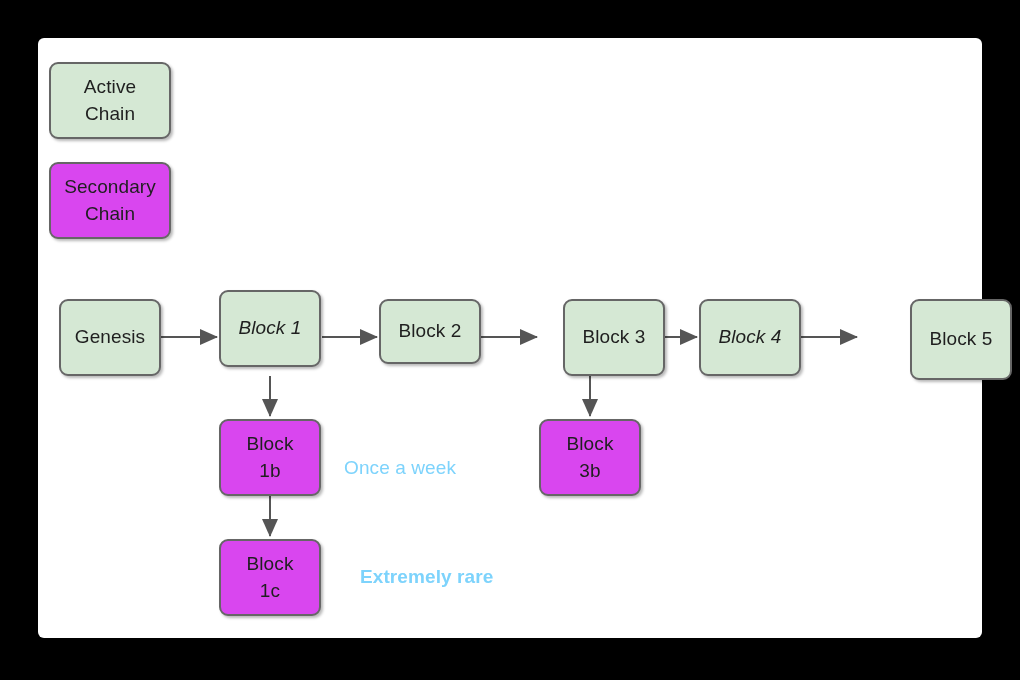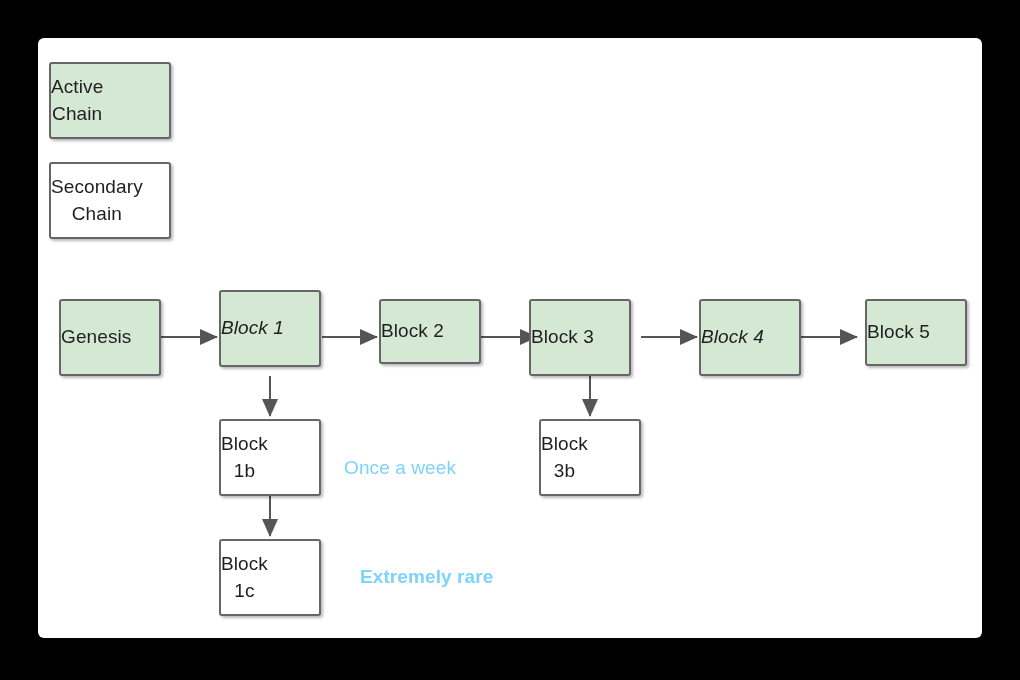--- a/index.html
+++ b/index.html
@@ -41,36 +41,37 @@
     width: 1020px;
     height: 680px;
     pointer-events: none;
   }
 
   
   .node {
     position: absolute;
     display: flex;
     align-items: center;
+    justify-content: center;
     text-align: center;
     border: 2px solid #666666;
-    border-radius: 3px;
+    border-radius: 9px;
     font-size: 19px;
     line-height: 1.38;
     color: #1f1f1f;
     letter-spacing: 0.1px;
     box-shadow: 2px 2px 3px rgba(0,0,0,0.28);
     white-space: pre-line;
     user-select: none;
   }
   .node.green {
     background: #d5e8d4;
   }
   .node.red {
-    background: #ffffff;
+    background: #d946ef;
   }
 
   
   .annotation {
     position: absolute;
     font-size: 19px;
     color: #7dd3fc;
     white-space: nowrap;
     letter-spacing: 0.1px;
     user-select: none;
@@ -118,29 +119,29 @@
   </div>
 
   <div class="node green" style="left:219px; top:290px; width:102px; height:77px;font-style:italic;">
     <span>Block 1</span>
   </div>
 
   <div class="node green" style="left:379px; top:299px; width:102px; height:65px;">
     <span>Block 2</span>
   </div>
 
-  <div class="node green" style="left:529px; top:299px; width:102px; height:77px;">
+  <div class="node green" style="left:563px; top:299px; width:102px; height:77px;">
     <span>Block 3</span>
   </div>
 
   <div class="node green" style="left:699px; top:299px; width:102px; height:77px;font-style:italic;">
     <span>Block 4</span>
   </div>
 
-  <div class="node green" style="left:865px; top:299px; width:102px; height:67px;">
+  <div class="node green" style="left:910px; top:299px; width:102px; height:81px;">
     <span>Block 5</span>
   </div>
 
   <div class="node red" style="left:219px; top:419px; width:102px; height:77px;">
     <span>Block
 1b</span>
   </div>
 
   <div class="node red" style="left:219px; top:539px; width:102px; height:77px;">
     <span>Block

